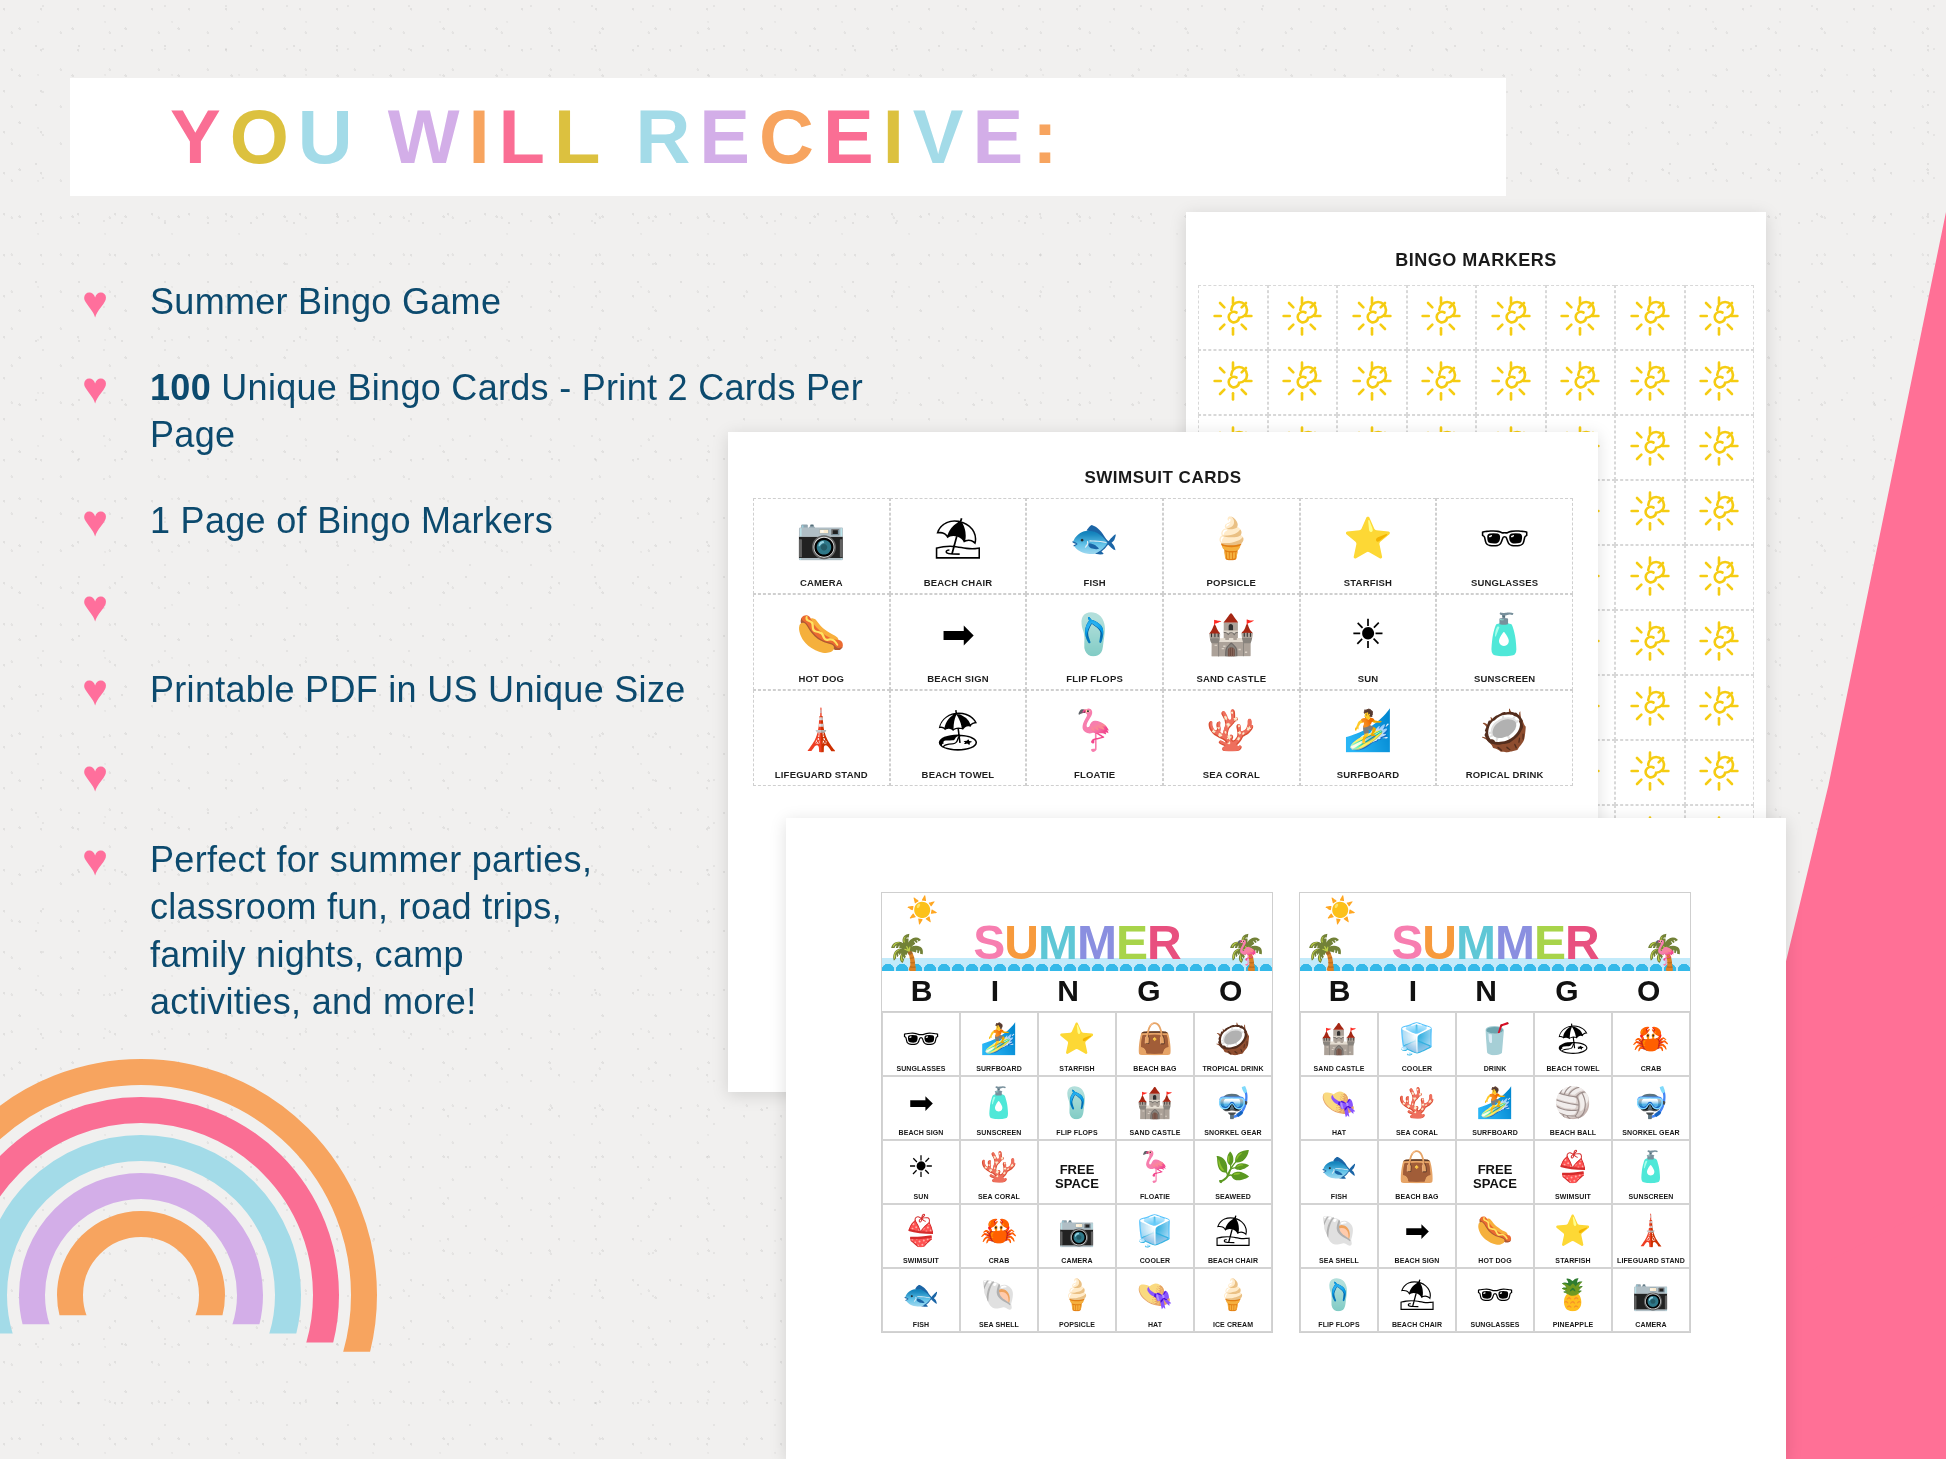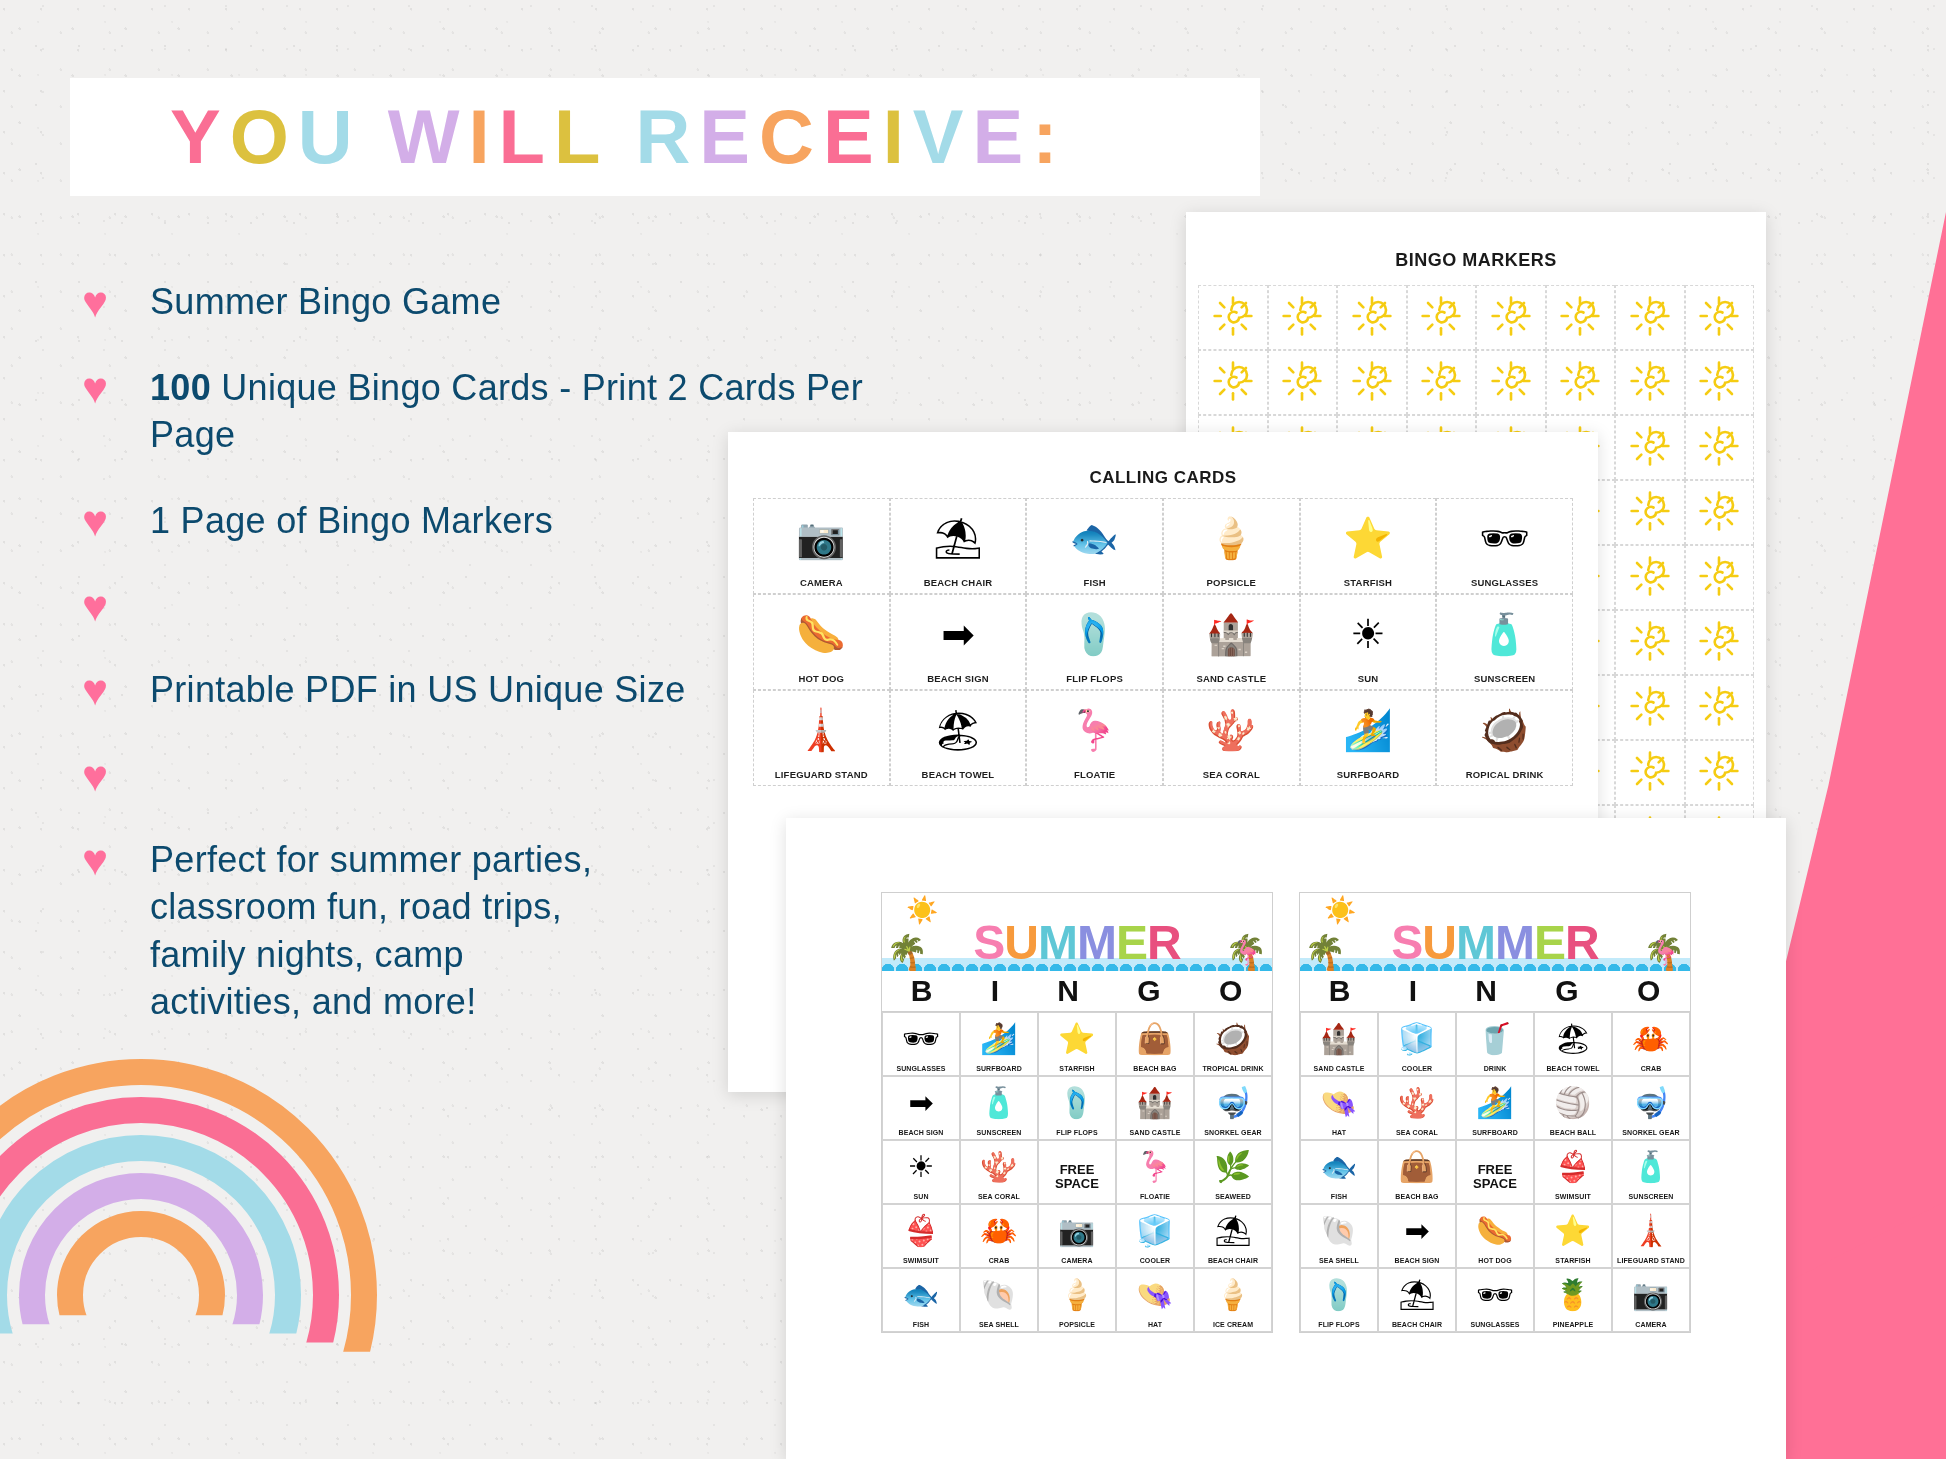--- a/index.html
+++ b/index.html
@@ -38,21 +38,21 @@
     background:#ffc6d4;
     clip-path:polygon(18% 100%, 100% 2%, 100% 100%);
   }
 
   
   #rainbow{position:absolute;left:-95px;bottom:-20px;width:420px;height:420px;}
   .rb{position:absolute;border-style:solid;border-radius:50%;border-color:transparent;}
 
   
   #title-card{
-    position:absolute;left:70px;top:78px;width:1190px;height:118px;
+    position:absolute;left:70px;top:78px;width:1436px;height:118px;
     background:#fff;
   }
   #title-text{
     position:absolute;left:100px;top:50%;transform:translateY(-50%);
     font-size:76px;font-weight:bold;letter-spacing:9px;
     white-space:nowrap;line-height:1;
   }
   #title-text span{display:inline-block;}
 
   
@@ -1397,21 +1397,21 @@
               <line x1="23.999999999999996" y1="10" x2="23.999999999999996" y2="3"></line>
               <line x1="33.89949493661166" y1="14.100505063388333" x2="38.84924240491749" y2="9.1507575950825"></line>
             </g>
             <path d="M28 20 a6 6 0 1 0 3 6 a9 9 0 1 0 -9 -9" stroke="#f5cc12" stroke-width="3" fill="none" stroke-linecap="round"></path>
           </svg></span>
       </div>
     </div>
 </div>
 
 <div class="sheet" id="sheet-calling">
-  <div class="sheet-title" id="calling-title">CALLING CARDS</div>
+  <div class="sheet-title" id="calling-title">SWIMSUIT CARDS</div>
   <div id="calling-grid">
       <div class="call-cell">
         <div class="call-art">
           <span class="art-emoji">📷</span>
         </div>
         <div class="call-label">CAMERA</div>
       </div>
       <div class="call-cell">
         <div class="call-art">
           <span class="art-emoji">⛱</span>

